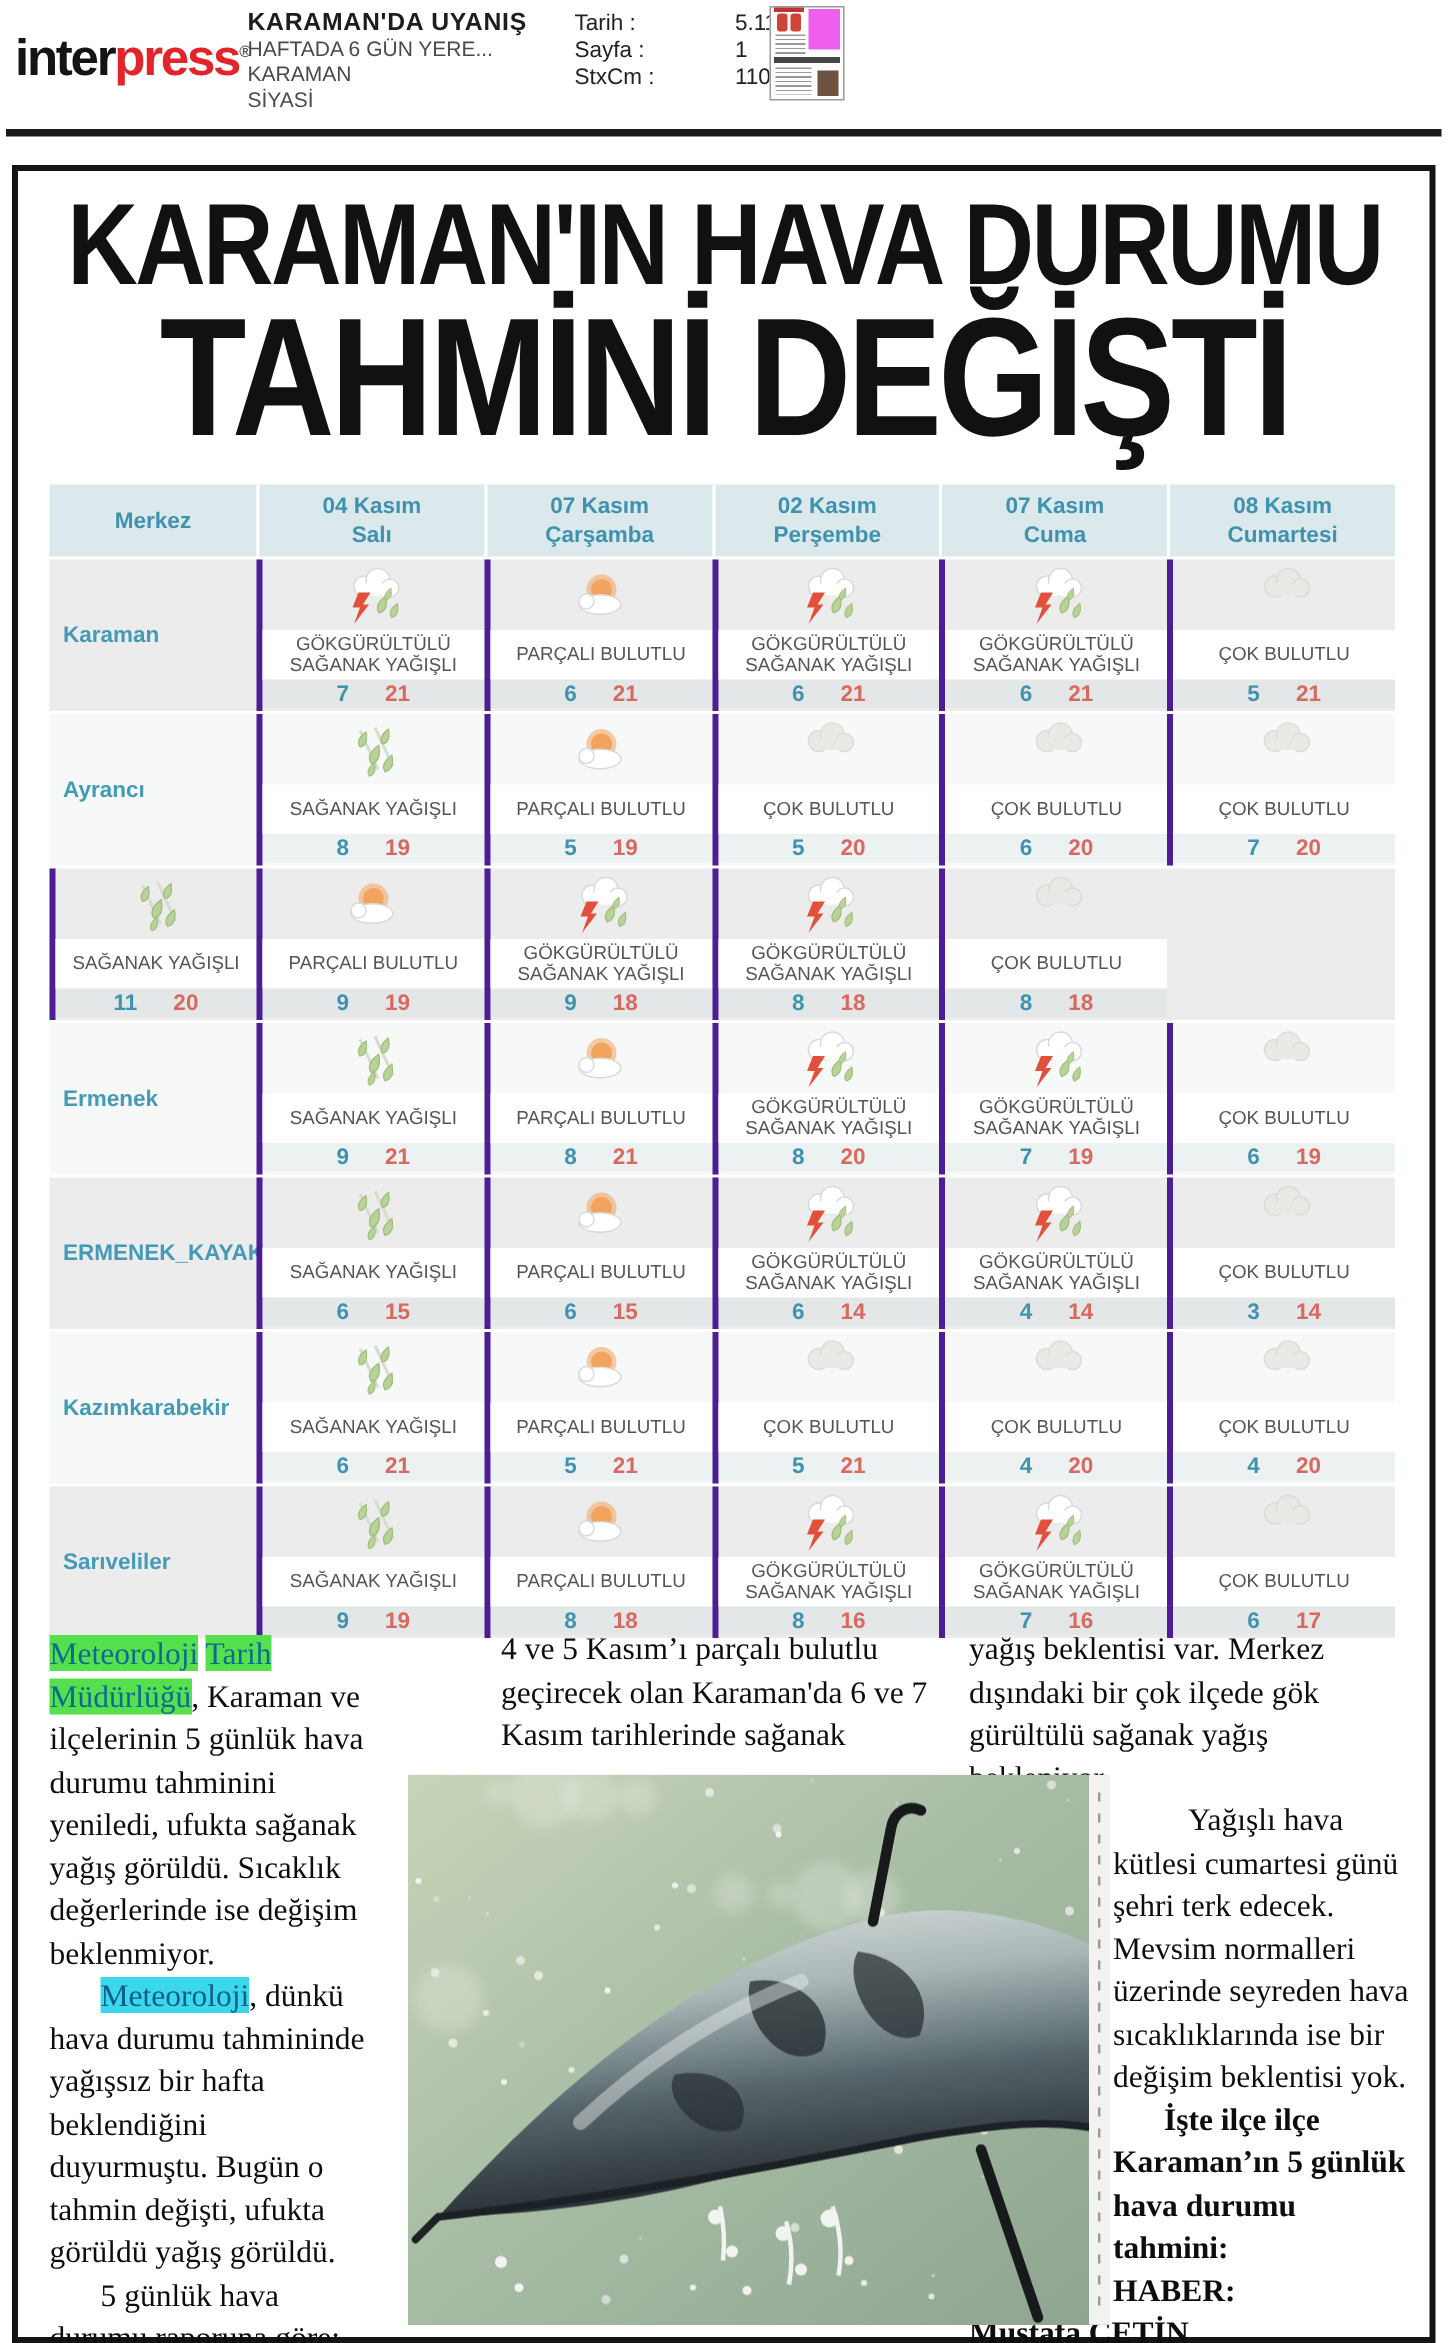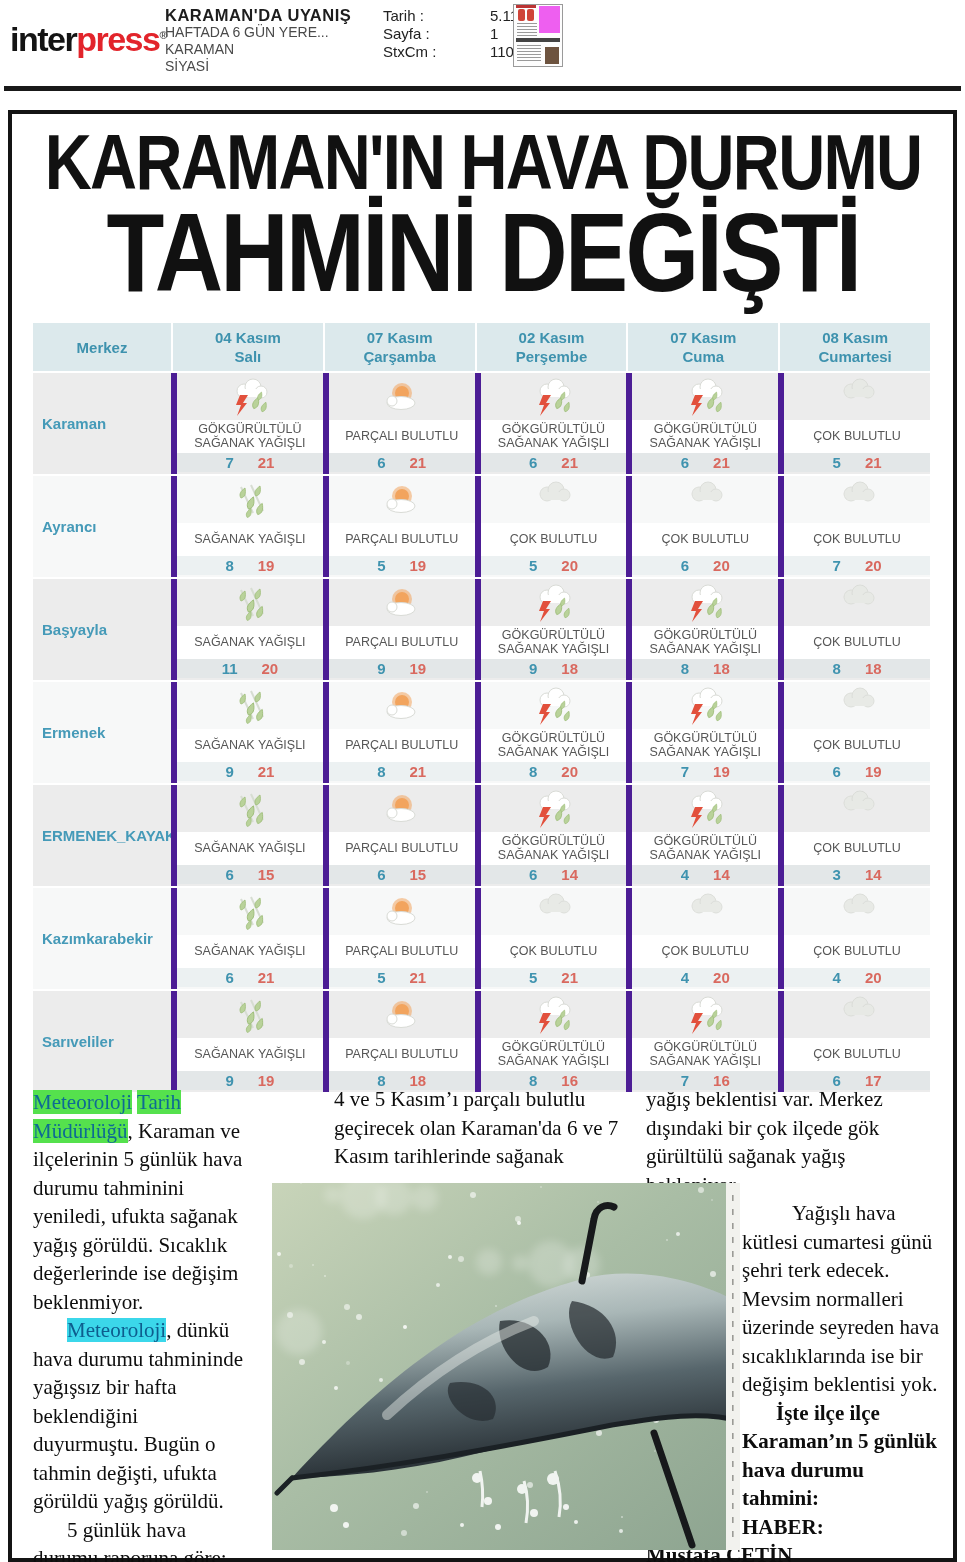--- a/index.html
+++ b/index.html
@@ -44,21 +44,21 @@
   .wt-head{display:grid;grid-template-columns:138px repeat(5,1fr);height:48px;margin-bottom:2px;}
   .wt-hcell{background:var(--header-bg);display:flex;flex-direction:column;align-items:center;
       justify-content:center;color:var(--teal);font-weight:bold;font-size:15px;line-height:19px;
       border-left:2px solid #fff;}
   .wt-hcell:first-child{border-left:none;}
   .wt-row{display:grid;grid-template-columns:138px repeat(5,1fr);height:101px;margin-bottom:2px;}
   .wt-row.gray{background:var(--row-gray);}
   .wt-row.light{background:var(--row-light);}
   .wt-name{display:flex;align-items:center;padding-left:9px;color:var(--city);font-weight:bold;
       font-size:15px;}
-  .wt-cell{border-left:6px solid #4c1d95;display:flex;flex-direction:column;}
+  .wt-cell{border-left:4px solid #4c1d95;display:flex;flex-direction:column;}
   .wt-cell .ic{height:47px;display:flex;align-items:center;justify-content:center;}
   .wt-cell .cond{height:33px;background:#fff;display:flex;align-items:center;justify-content:center;
       text-align:center;font-size:12.5px;color:#565656;line-height:13.5px;padding:0 4px;}
   .wt-cell .temps{height:19px;display:flex;align-items:center;justify-content:center;gap:24px;
       font-weight:bold;font-size:15px;background:rgba(190,212,218,.18);}
   .tmin{color:var(--tmin);}
   .tmax{color:var(--tmax);}
   
   .col{position:absolute;font-family:"Liberation Serif",serif;font-size:21px;line-height:28.5px;
       color:#0d0d0d;}
@@ -337,21 +337,20 @@
                 </svg>
               </div>
               <div class="cond">ÇOK BULUTLU</div>
               <div class="temps">
                 <span class="tmin">7</span>
                 <span class="tmax">20</span>
               </div>
             </div>
           </div>
           <div class="wt-row gray">
-            <div class="wt-name">Başyayla</div>
             <div class="wt-cell">
               <div class="ic">
                 <svg width="46" height="42" viewBox="0 0 46 42">
                   <line x1="14" y1="8" x2="26" y2="34" stroke="#d7ddd2" stroke-width="2"></line>
                   <line x1="24" y1="6" x2="36" y2="32" stroke="#d7ddd2" stroke-width="2"></line>
                   <path transform="translate(16,14) scale(0.9) rotate(22)" d="M0 -6 C3.2 -1 4 3.2 0 6 C-4 3.2 -3.2 -1 0 -6 Z" fill="#b9d29a" stroke="#9dbd78" stroke-width="0.8"></path>
                   <path transform="translate(24,24) scale(1.1) rotate(22)" d="M0 -6 C3.2 -1 4 3.2 0 6 C-4 3.2 -3.2 -1 0 -6 Z" fill="#b9d29a" stroke="#9dbd78" stroke-width="0.8"></path>
                   <path transform="translate(31,12) scale(0.9) rotate(22)" d="M0 -6 C3.2 -1 4 3.2 0 6 C-4 3.2 -3.2 -1 0 -6 Z" fill="#b9d29a" stroke="#9dbd78" stroke-width="0.8"></path>
                   <path transform="translate(33,30) scale(1) rotate(22)" d="M0 -6 C3.2 -1 4 3.2 0 6 C-4 3.2 -3.2 -1 0 -6 Z" fill="#b9d29a" stroke="#9dbd78" stroke-width="0.8"></path>
                   <path transform="translate(22,34) scale(0.8) rotate(22)" d="M0 -6 C3.2 -1 4 3.2 0 6 C-4 3.2 -3.2 -1 0 -6 Z" fill="#b9d29a" stroke="#9dbd78" stroke-width="0.8"></path>

